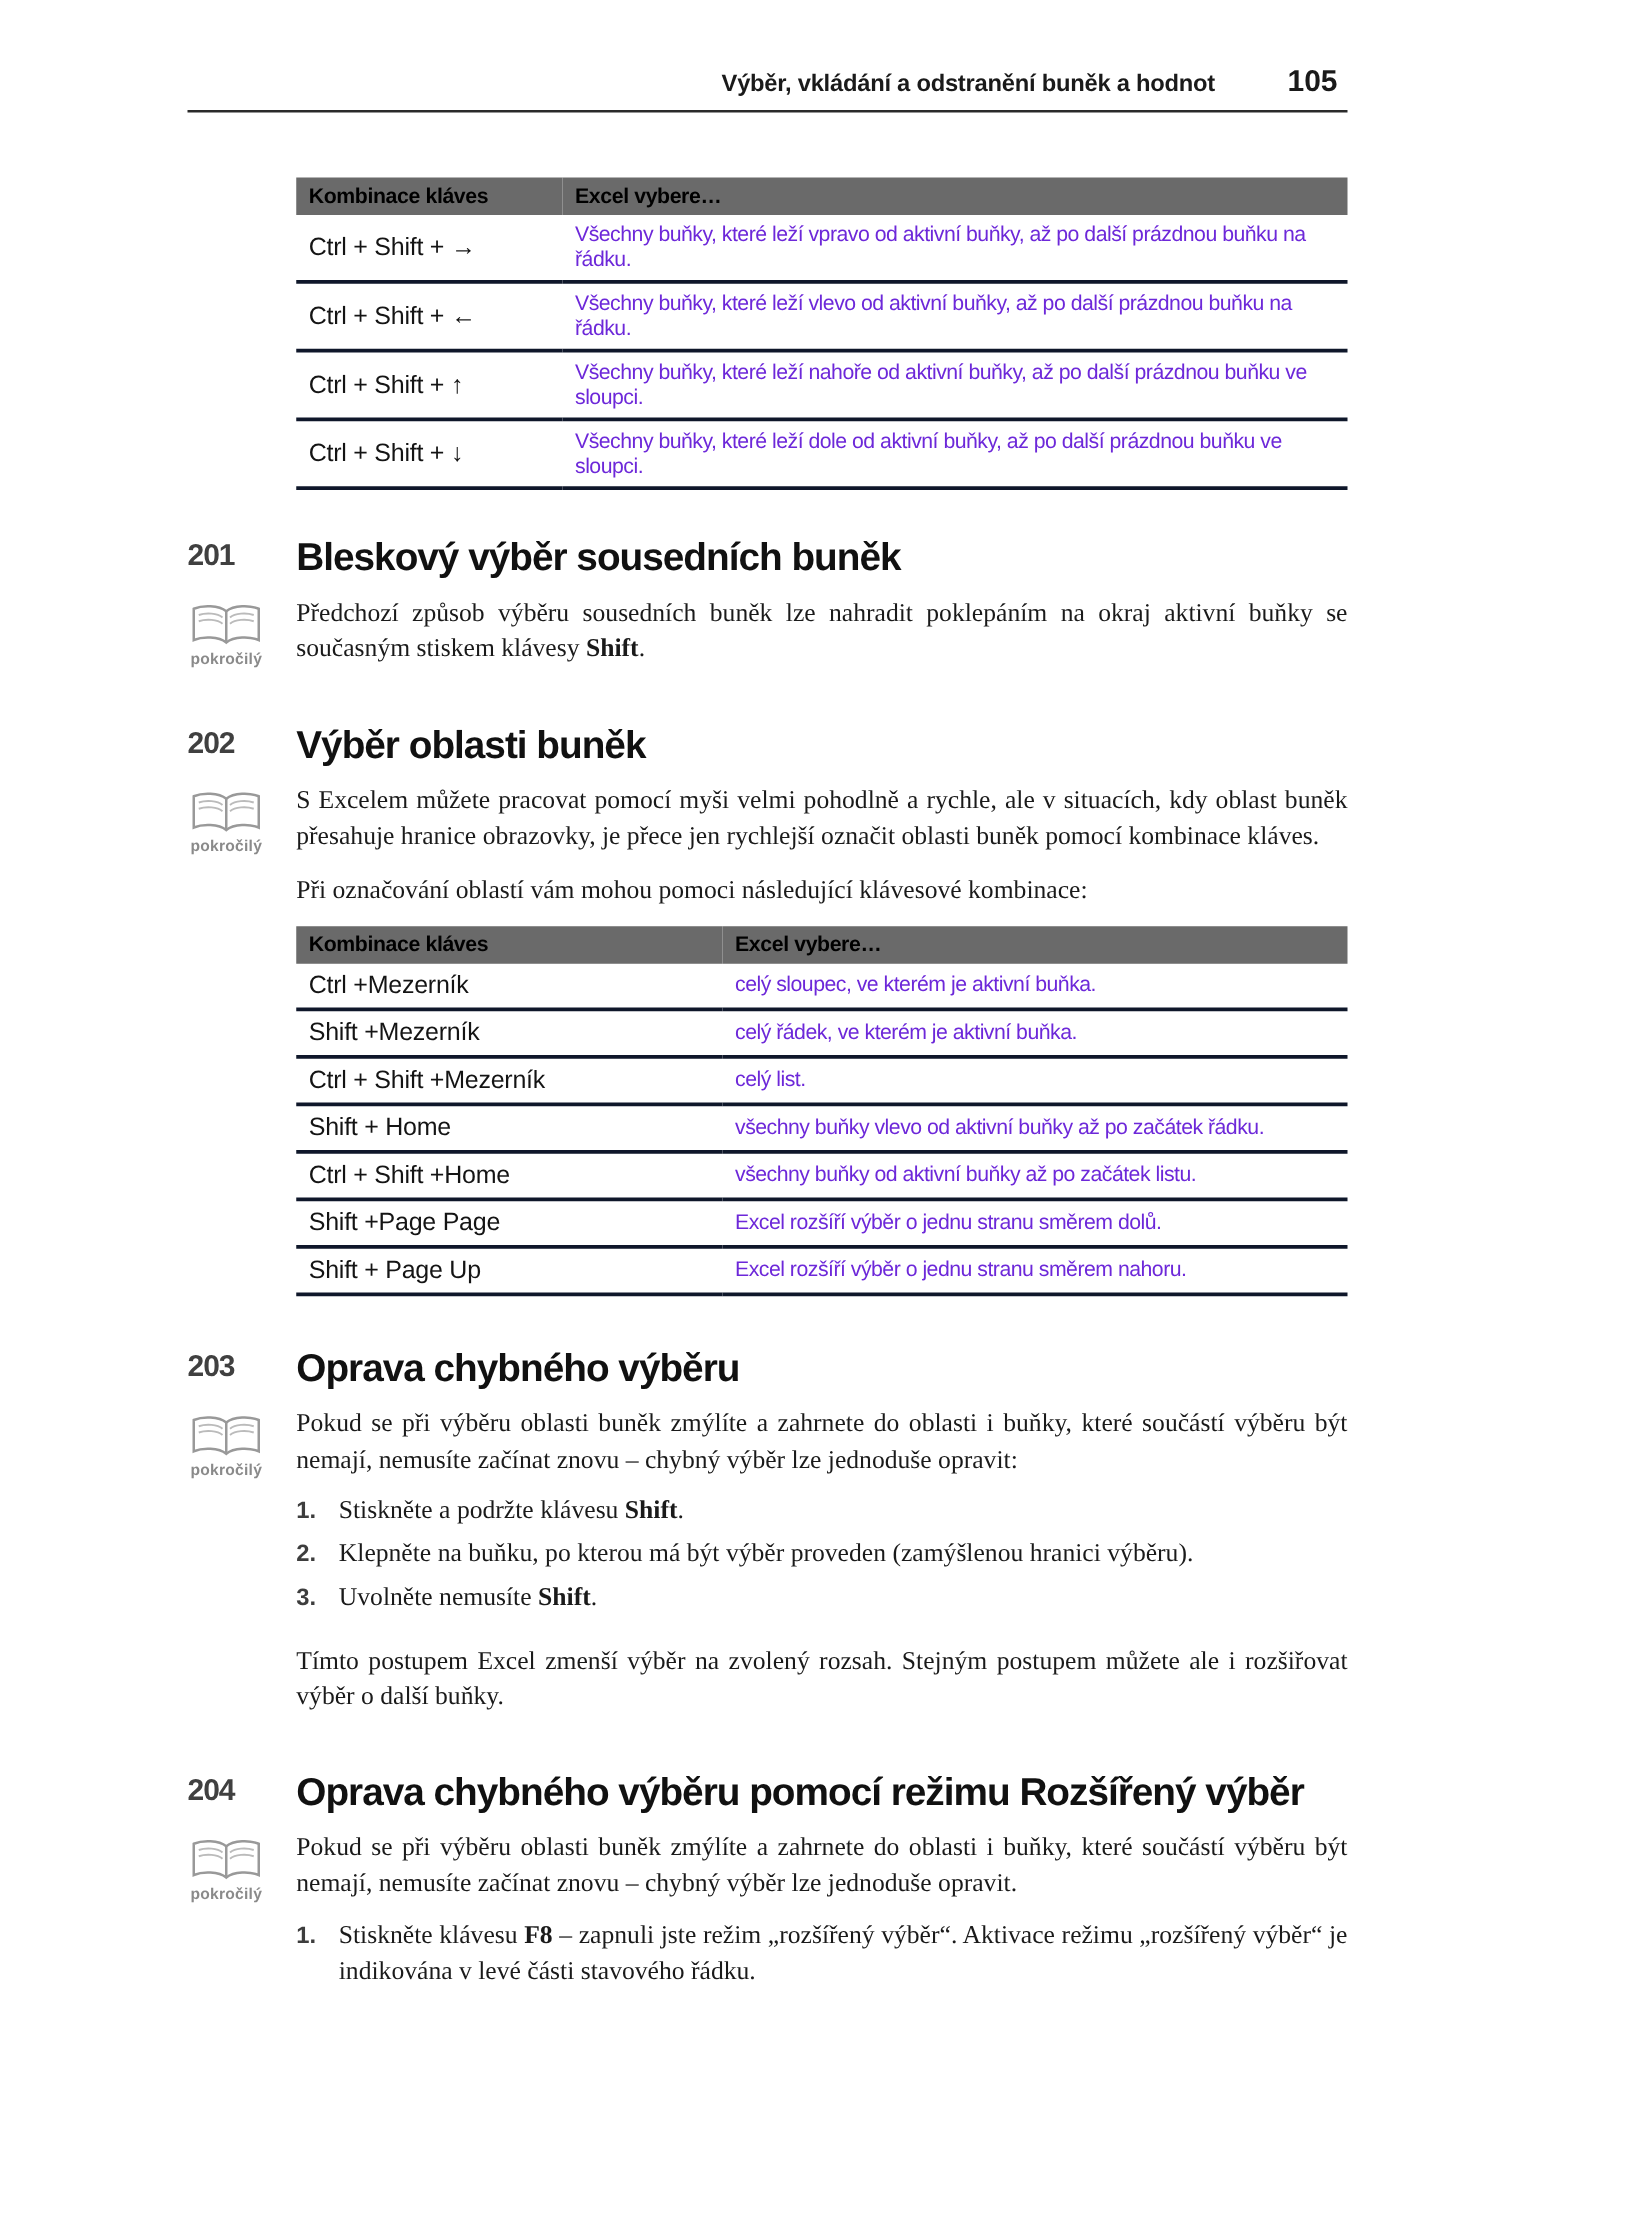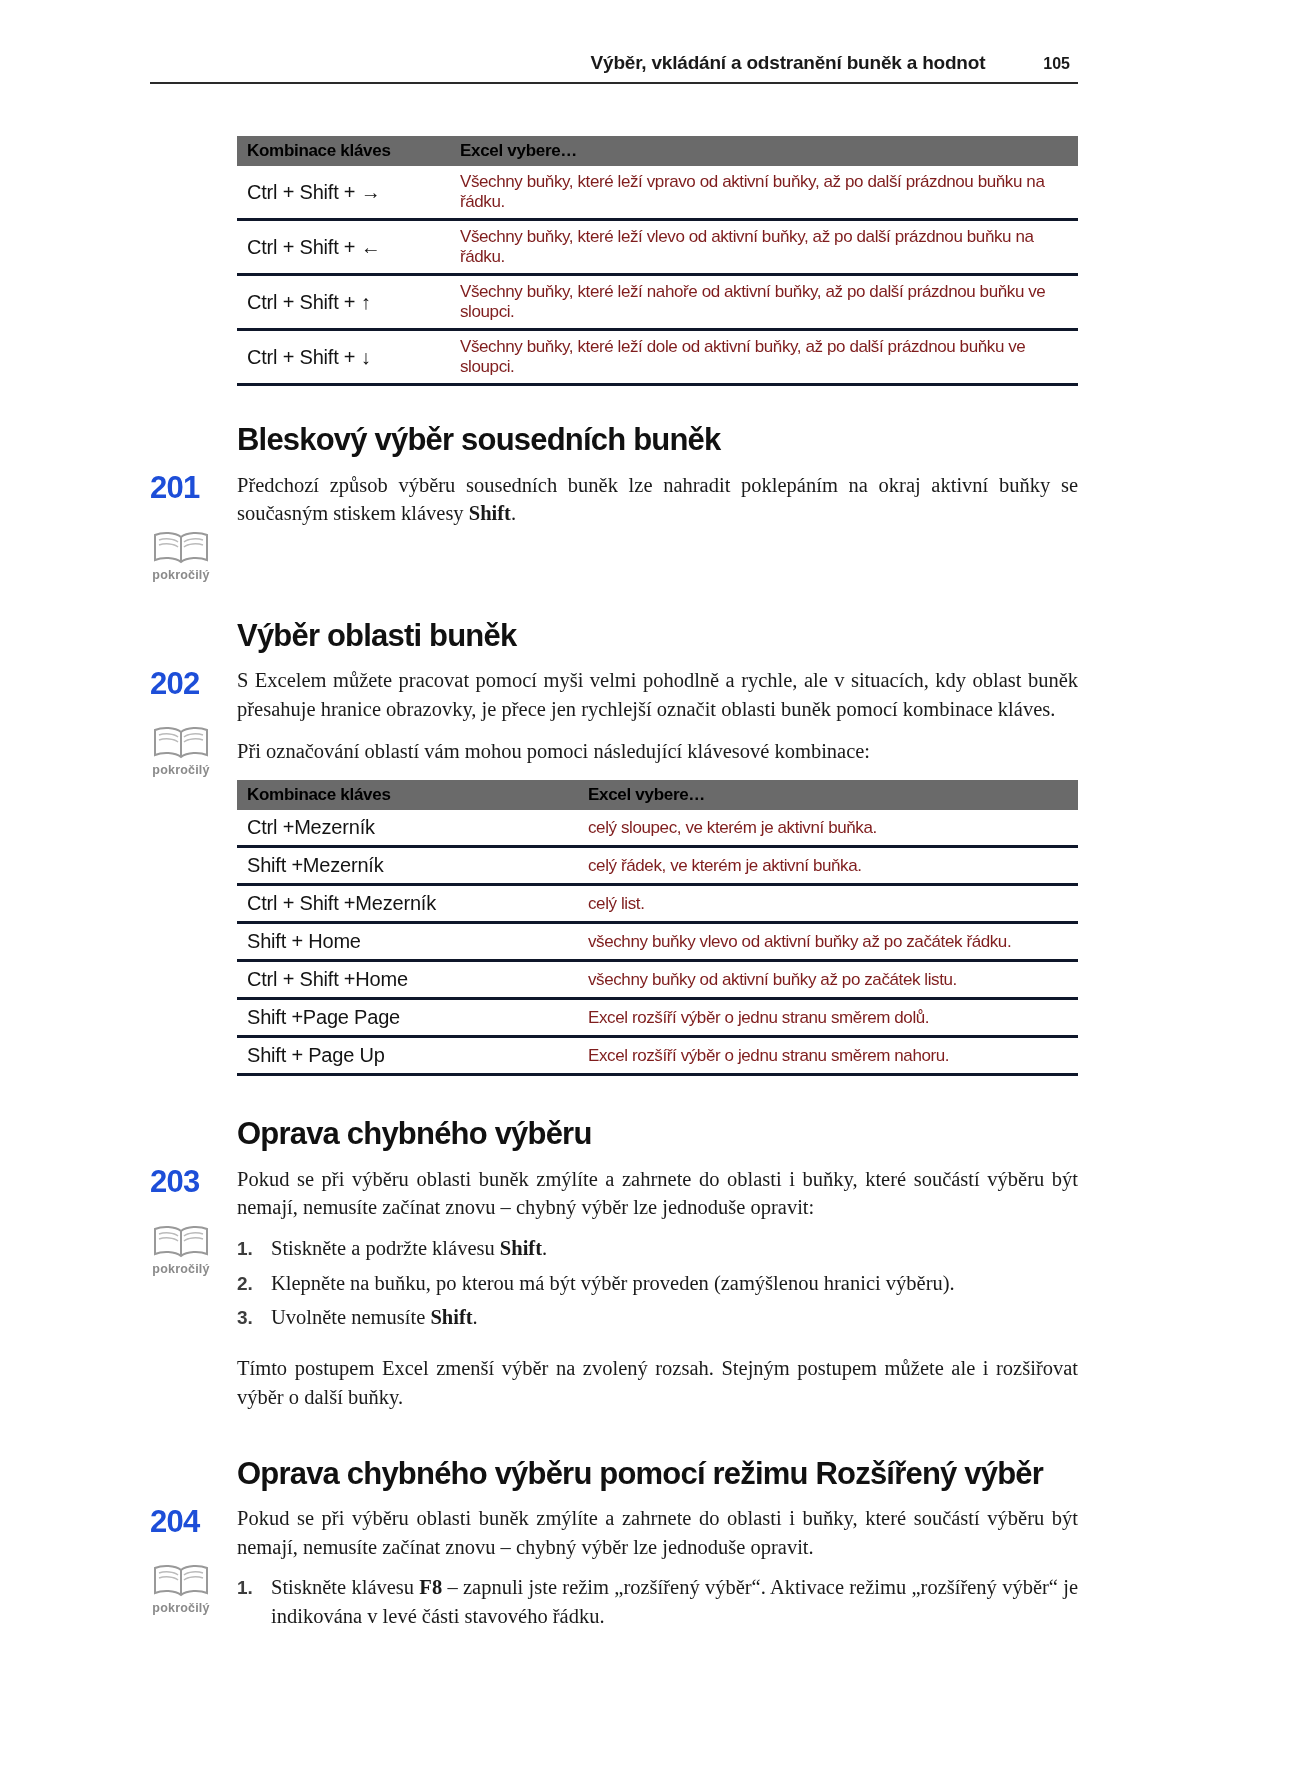--- a/index.html
+++ b/index.html
@@ -5,46 +5,46 @@
   * { box-sizing: border-box; margin: 0; padding: 0; }
   html, body { background: #e8e8e8; }
   .page {
     width: 1315px; height: 1773px; margin: 0 auto; background: #ffffff;
     padding: 52px 237px 0 150px; position: relative; overflow: hidden;
     font-family: "Liberation Serif", serif; color: #1a1a1a;
   }
   
   .page-header { display: flex; justify-content: flex-end; align-items: baseline; gap: 58px; padding-right: 8px; }
   .header-title { font-family: "Liberation Sans", sans-serif; font-weight: bold; font-size: 19px; letter-spacing: -0.2px; }
-  .page-number { font-family: "Liberation Sans", sans-serif; font-weight: bold; font-size: 16px; }
+  .page-number { font-family: "Liberation Sans", sans-serif; font-weight: bold; font-size: 24px; }
   .header-rule { border: none; border-top: 2px solid #2a2a2a; margin-top: 8px; margin-bottom: 52px; }
 
   
   .row { display: grid; grid-template-columns: 87px 1fr; }
   .gutter { grid-column: 1; padding-top: 2px; }
   .bodycol { grid-column: 2; min-width: 0; }
 
   
   table.keys-table { width: 100%; border-collapse: collapse; table-layout: fixed; }
   table.keys-table th {
     background: #6a6a6a; color: #000000; text-align: left;
     font-family: "Liberation Sans", sans-serif; font-weight: bold; font-size: 17px; letter-spacing: -0.3px;
     padding: 5px 10px;
   }
   table.keys-table td { border-bottom: 3px solid #0f172a; padding: 6px 10px; vertical-align: middle; }
   td.keycell { font-family: "Liberation Sans", sans-serif; font-size: 20px; color: #141414; letter-spacing: -0.2px; }
-  td.desccell { font-family: "Liberation Sans", sans-serif; font-size: 17px; color: #7f1d1d; letter-spacing: -0.4px; }
+  td.desccell { font-family: "Liberation Sans", sans-serif; font-size: 17px; color: #6d28d9; letter-spacing: -0.4px; }
   .t1 .col1 { width: 213px; }
   .t2 .col1 { width: 341px; }
 
   
   .section { margin-top: 38px; }
   .section-number {
-    font-family: "Liberation Sans", sans-serif; font-weight: bold; font-size: 31px;
-    letter-spacing: -0.8px; line-height: 1.05; color: #1d4ed8; margin-top: 46px;
+    font-family: "Liberation Sans", sans-serif; font-weight: bold; font-size: 24px;
+    letter-spacing: -0.8px; line-height: 1.05; color: #404040;
   }
   .section-title {
     font-family: "Liberation Sans", sans-serif; font-weight: bold; font-size: 31px;
     letter-spacing: -0.8px; line-height: 1.05; color: #111; margin-bottom: 14px;
   }
   .badge { margin-top: 24px; width: 62px; text-align: center; }
   .badge-label {
     display: block; font-family: "Liberation Sans", sans-serif; font-weight: bold;
     font-size: 12.5px; color: #8a8a8a; letter-spacing: 0.2px; margin-top: 1px;
   }

